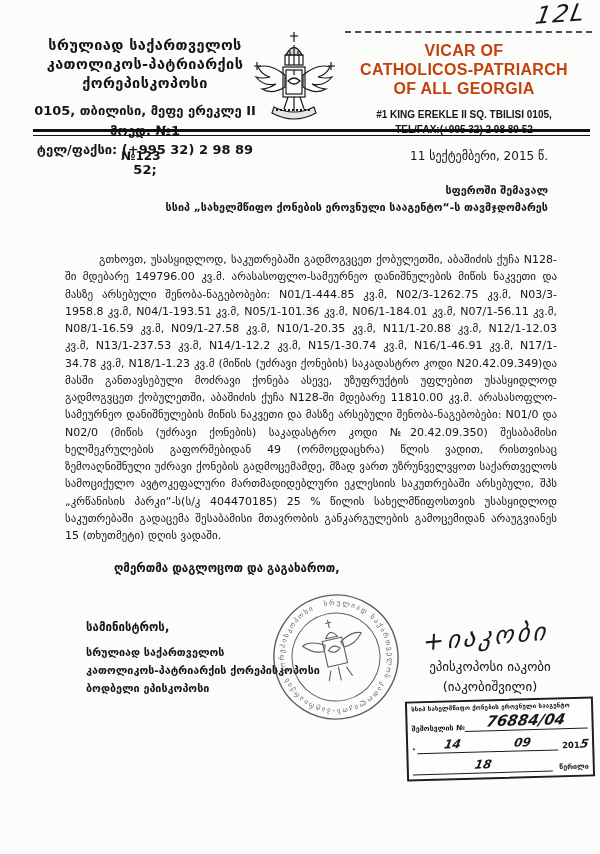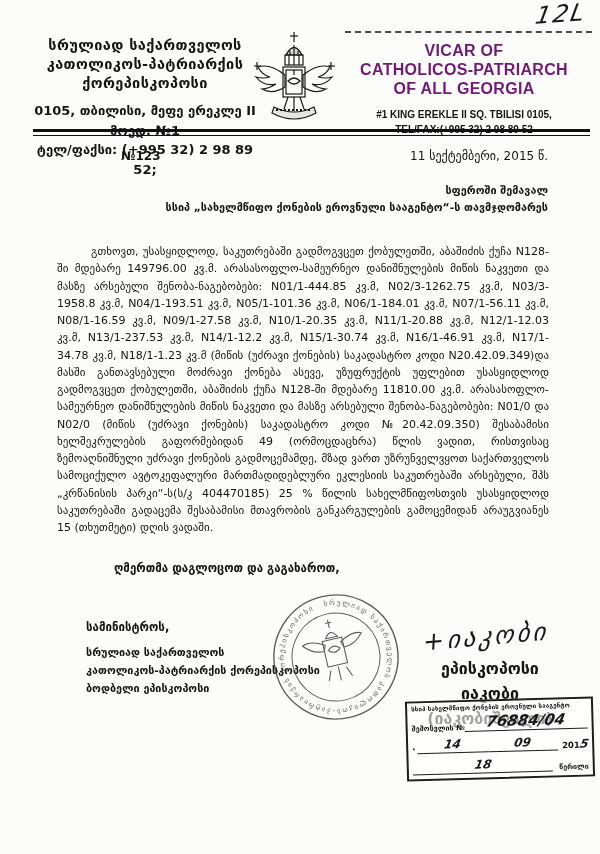--- a/index.html
+++ b/index.html
@@ -28,21 +28,21 @@
     letter-spacing:.4px;
   }
   .addr-ka{
     position:absolute; left:33px; top:101px; width:224px;
     text-align:center; font-weight:bold; font-size:13px; line-height:1.5;
   }
   .crest{ position:absolute; left:252px; top:31px; }
   .org-en{
     position:absolute; left:338px; top:42px; width:252px; text-align:center;
     font-family:"Liberation Sans", sans-serif; font-weight:bold;
-    font-size:16px; line-height:1.18; letter-spacing:.3px; color:#701a75;
+    font-size:16px; line-height:1.18; letter-spacing:.3px; color:#c2410c;
   }
   .addr-en{
     position:absolute; left:338px; top:108px; width:252px; text-align:center;
     font-family:"Liberation Sans", sans-serif; font-weight:bold;
     font-size:10px; line-height:1.45;
   }
   .rule{
     position:absolute; left:33px; top:129px; width:557px; height:3px;
     border-top:3.5px solid #101010; border-bottom:1.5px solid #101010;
   }
@@ -52,36 +52,36 @@
   
   .addressee{
     position:absolute; right:52px; top:182px; width:520px; text-align:right;
     font-weight:bold; font-size:10.8px; line-height:1.6;
   }
   .addressee div{ white-space:nowrap; }
   
   .body-par{
     position:absolute; left:57px; top:243px; width:492px;
     font-size:11px; line-height:1.57; text-align:justify;
-    text-indent:34px; margin:0; color:#141414;
+    text-indent:34px; margin:8px; color:#141414;
   }
   
   .blessing{ position:absolute; left:90px; top:561px; font-weight:bold; font-size:11.5px;margin-left:24px;}
   .respect{ position:absolute; left:86px; top:620px; font-weight:bold; font-size:11.5px;}
   .sig-left{
     position:absolute; left:86px; top:644px; font-weight:bold; font-size:10.8px;
     line-height:1.65;
   }
   .sig-hw{
     position:absolute; left:423px; top:622px; font-size:25px;
     transform:rotate(-5deg) skewX(-8deg); letter-spacing:3px;
   }
   .sig-right{
     position:absolute; left:420px; top:657px; width:140px; text-align:center;
-    font-weight:bold; font-size:16px; line-height:1.55;
+    font-weight:normal; font-size:13px; line-height:1.55;
   }
   
   .seal{
     position:absolute; left:270px; top:591px;
     transform:rotate(-13deg); opacity:.82;
   }
   
   .stamp{
     position:absolute; left:406px; top:699px; width:188px;
     border:2px solid #1d1d1d; padding:2px 4px 4px 4px; box-sizing:border-box;

